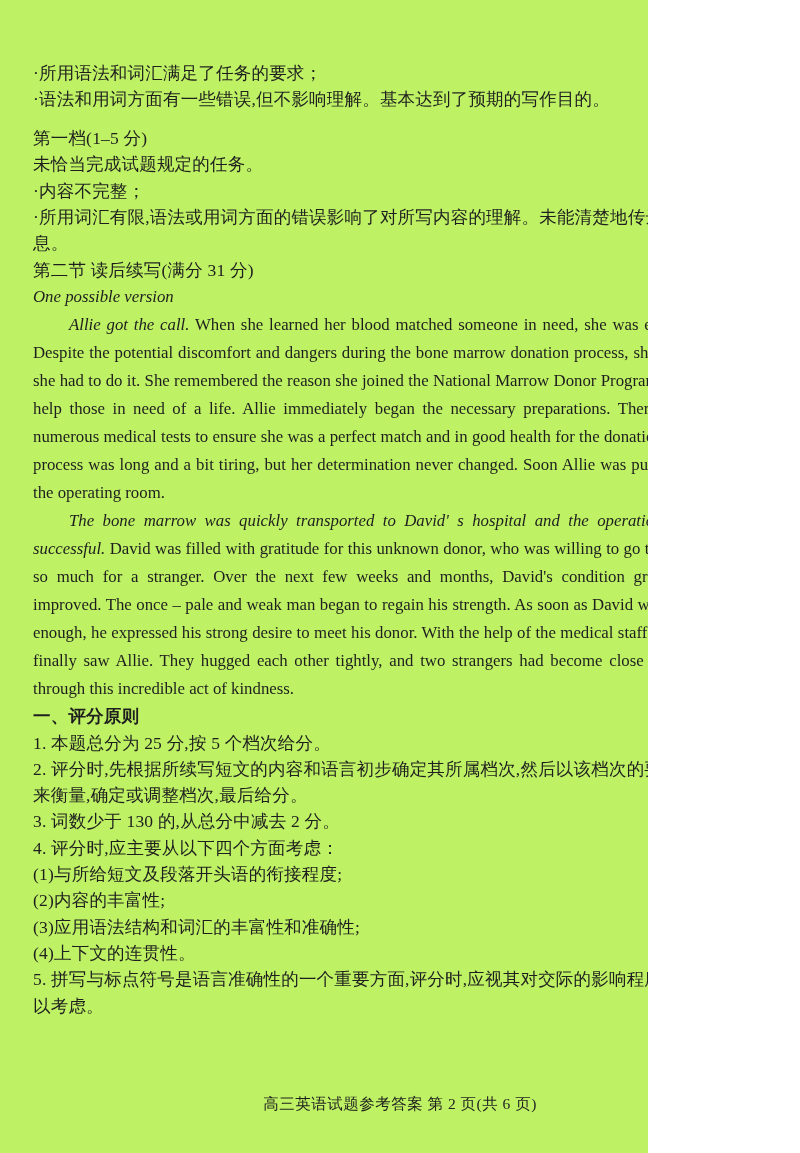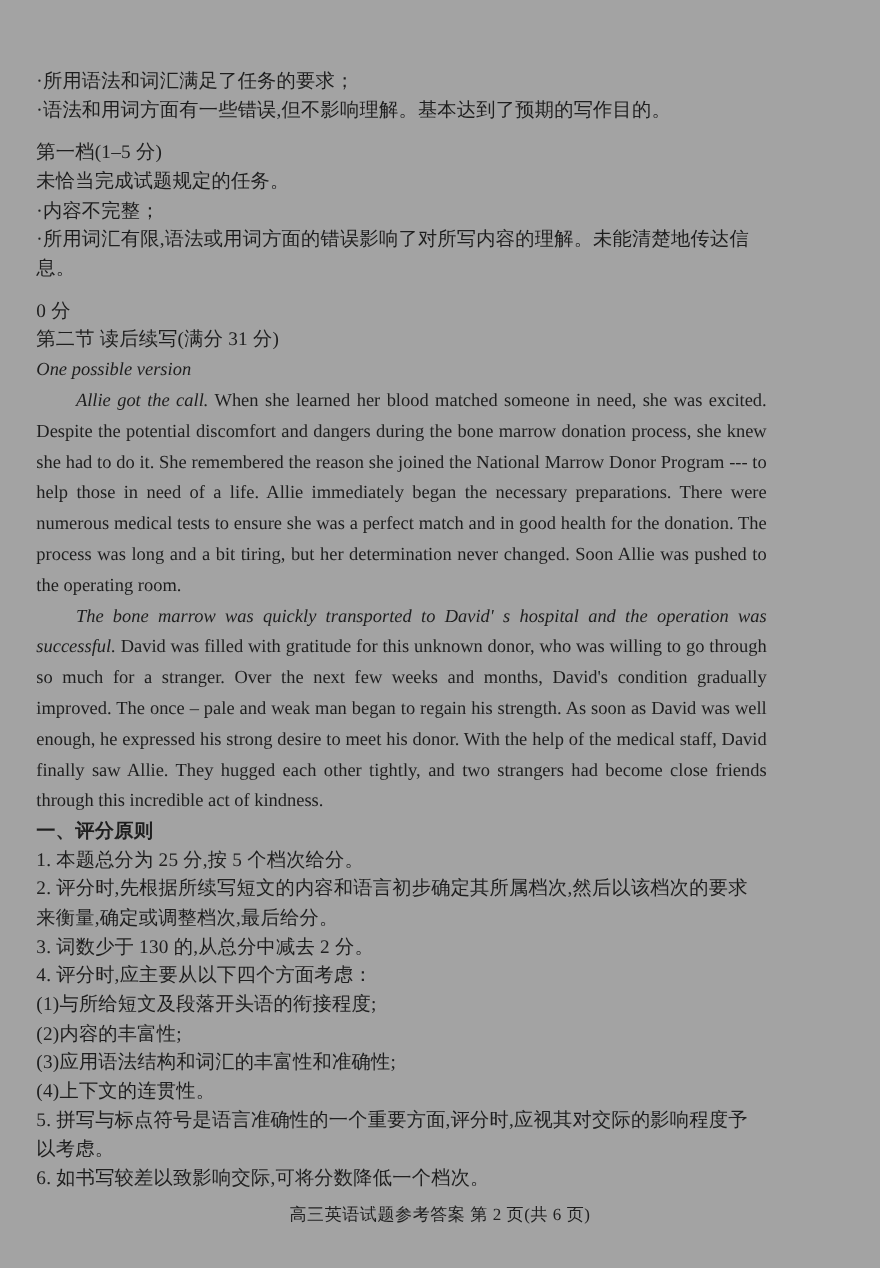--- a/index.html
+++ b/index.html
@@ -2,23 +2,23 @@
 <html><head>
 <meta charset="utf-8">
 <style>
   html, body {
     margin: 0;
     padding: 0;
     background: #ffffff;
   }
   .page {
     position: relative;
-    width: 800px;
+    width: 648px;
     height: 1153px;
-    background: #a3a3a3;
+    background: #bef264;
     color: #1e1e1e;
     overflow: hidden;
     font-family: "Liberation Serif", "DejaVu Serif", serif;
   }
   .content {
     position: absolute;
     left: 33px;
     top: 60px;
     width: 664px;
   }
@@ -70,37 +70,35 @@
 
 <div class="page">
   <div class="content">
 
     <p class="cn">·所用语法和词汇满足了任务的要求；</p>
     <p class="cn">·语法和用词方面有一些错误,但不影响理解。基本达到了预期的写作目的。</p>
     <p class="cn bold">第一档(1–5 分)</p>
     <p class="cn">未恰当完成试题规定的任务。</p>
     <p class="cn">·内容不完整；</p>
     <p class="cn">·所用词汇有限,语法或用词方面的错误影响了对所写内容的理解。未能清楚地传达信息。</p>
-    <p class="cn bold">0 分</p>
     <p class="cn">第二节 读后续写(满分 31 分)</p>
 
     <p class="version-label">One possible version</p>
 
     <p class="en"><span class="ital">Allie got the call.</span><span> When she learned her blood matched someone in need, she was excited. Despite the potential discomfort and dangers during the bone marrow donation process, she knew she had to do it. She remembered the reason she joined the National Marrow Donor Program --- to help those in need of a life. Allie immediately began the necessary preparations. There were numerous medical tests to ensure she was a perfect match and in good health for the donation. The process was long and a bit tiring, but her determination never changed. Soon Allie was pushed to the operating room.</span></p>
 
     <p class="en"><span class="ital">The bone marrow was quickly transported to David' s hospital and the operation was successful.</span><span> David was filled with gratitude for this unknown donor, who was willing to go through so much for a stranger. Over the next few weeks and months, David's condition gradually improved. The once – pale and weak man began to regain his strength. As soon as David was well enough, he expressed his strong desire to meet his donor. With the help of the medical staff, David finally saw Allie. They hugged each other tightly, and two strangers had become close friends through this incredible act of kindness.</span></p>
 
     <p class="cn-b bold">一、评分原则</p>
     <p class="cn-b">1. 本题总分为 25 分,按 5 个档次给分。</p>
     <p class="cn-b">2. 评分时,先根据所续写短文的内容和语言初步确定其所属档次,然后以该档次的要求来衡量,确定或调整档次,最后给分。</p>
     <p class="cn-b">3. 词数少于 130 的,从总分中减去 2 分。</p>
     <p class="cn-b">4. 评分时,应主要从以下四个方面考虑：</p>
     <p class="cn-b">(1)与所给短文及段落开头语的衔接程度;</p>
     <p class="cn-b">(2)内容的丰富性;</p>
     <p class="cn-b">(3)应用语法结构和词汇的丰富性和准确性;</p>
     <p class="cn-b">(4)上下文的连贯性。</p>
     <p class="cn-b">5. 拼写与标点符号是语言准确性的一个重要方面,评分时,应视其对交际的影响程度予以考虑。</p>
-    <p class="cn-b">6. 如书写较差以致影响交际,可将分数降低一个档次。</p>
 
   </div>
 
   <div class="footer">高三英语试题参考答案  第 2 页(共 6 页)</div>
 </div>
 
 </body></html>

